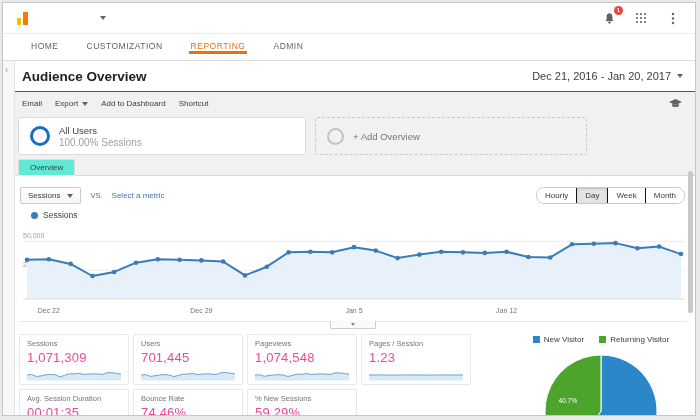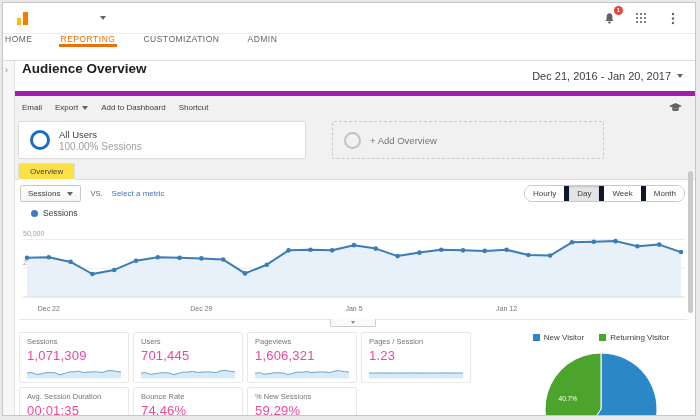--- a/index.html
+++ b/index.html
@@ -11,56 +11,56 @@
   .ga-logo{display:flex;align-items:flex-end;gap:2px;height:14px;}
   .ga-bar1{width:4px;height:7px;background:#fbbc04;}
   .ga-bar2{width:5px;height:13px;background:#f57c00;}
   .caret-down{width:0;height:0;border-left:3px solid transparent;border-right:3px solid transparent;border-top:4px solid #5f6368;display:inline-block;}
   .topbar .acct-caret{margin-left:72px;}
   .topbar-right{margin-left:auto;display:flex;align-items:center;gap:16px;}
   .icon-btn{position:relative;display:flex;align-items:center;justify-content:center;width:16px;height:16px;}
   .badge{position:absolute;top:-4px;right:-6px;background:#e8453c;color:#fff;font-size:6px;line-height:9px;min-width:9px;height:9px;border-radius:5px;text-align:center;font-weight:bold;}
 
   
-  .navbar{height:27px;display:flex;align-items:flex-start;background:#fff;border-bottom:1px solid #ddd;box-sizing:border-box;}
+  .navbar{height:27px;display:flex;align-items:center;background:#fff;border-bottom:1px solid #ddd;padding-left:26px;box-sizing:border-box;}
   .nav-item{font-size:8.5px;letter-spacing:.5px;color:#5f6368;margin-right:24px;display:flex;align-items:center;padding:0 2px;border-bottom:3px solid transparent;box-sizing:border-box;cursor:pointer;}
   .nav-item.active{color:#e8710a;border-bottom-color:#e8710a;}
 
   
   .content{position:relative;height:356px;background:#f1f1f1;padding-left:11px;}
   .side-strip{position:absolute;left:0;top:0;bottom:0;width:11px;background:#f7f7f7;border-right:1px solid #e2e2e2;}
   .side-strip .chev{position:absolute;top:4px;left:2px;font-size:9px;color:#8a8a8a;}
 
-  .title-row{height:30px;background:#fff;display:flex;padding:0 12px 0 8px;border-bottom:5px solid #a21caf;}
+  .title-row{height:30px;background:#fff;display:flex;align-items:center;padding:0 12px 0 8px;border-bottom:1px solid #a21caf;}
   .page-title{font-size:13.5px;font-weight:bold;color:#212121;}
   .date-range{margin-left:auto;font-size:11px;color:#3c4043;display:flex;align-items:center;gap:6px;cursor:pointer;}
 
   .toolbar{height:23px;display:flex;align-items:center;padding:0 12px 0 8px;gap:13px;font-size:8px;color:#3c4043;}
   .tool-item{display:flex;align-items:center;gap:4px;cursor:pointer;}
   .toolbar .cap{margin-left:auto;}
 
-  .segments{height:43px;display:flex;gap:26px;padding:2px 10px 0 4px;box-sizing:border-box;}
+  .segments{height:43px;display:flex;gap:9px;padding:2px 10px 0 4px;box-sizing:border-box;}
   .seg-card{background:#fff;border:1px solid #dcdcdc;border-radius:2px;width:288px;display:flex;align-items:center;padding:0 11px;gap:9px;box-sizing:border-box;height:38px;cursor:pointer;}
   .seg-ring{width:14px;height:14px;border-radius:50%;border:3px solid #1b6ac5;flex:0 0 auto;}
   .seg-title{font-size:9.5px;color:#3c4043;line-height:12px;}
   .seg-sub{font-size:10px;color:#9e9e9e;}
   .seg-add{border:1px dashed #c9c9c9;background:transparent;width:272px;}
   .seg-ring-gray{width:13px;height:13px;border-radius:50%;border:2px solid #c2c2c2;flex:0 0 auto;}
   .seg-add-label{font-size:9.5px;color:#757575;}
 
   .tab-row{height:17px;display:flex;align-items:flex-end;padding-left:4px;}
-  .tab{position:relative;top:1px;z-index:2;background:#fde047;border:1px solid #ddd;border-bottom:1px solid #fff;border-radius:2px 2px 0 0;font-size:8px;color:#3c4043;padding:3px 11px;cursor:pointer;}
-
-  .panel{background:#fff;border-top:1px solid #ddd;height:243px;box-sizing:border-box;padding-top:2px;}
+  .tab{position:relative;top:1px;z-index:2;background:#5eead4;border:1px solid #ddd;border-bottom:1px solid #fff;border-radius:2px 2px 0 0;font-size:8px;color:#3c4043;padding:3px 11px;cursor:pointer;}
+
+  .panel{background:#fff;border-top:1px solid #ddd;height:243px;box-sizing:border-box;padding-top:8px;}
   .controls{display:flex;align-items:center;gap:9px;padding:3px 10px 4px 6px;}
   .metric-select{display:flex;align-items:center;gap:7px;border:1px solid #c9c9c9;border-radius:2px;background:linear-gradient(#fff,#f6f6f6);font-size:8px;color:#3c4043;padding:3px 7px;cursor:pointer;}
   .vs-label{font-size:7.5px;color:#666;}
   .select-metric{font-size:8px;color:#4272b8;cursor:pointer;}
   .granularity{margin-left:auto;display:flex;border:1px solid #c9c9c9;border-radius:8px;overflow:hidden;}
-  .gran-btn{font-size:8px;color:#3c4043;background:#fff;padding:3px 8px;border-left:5px solid #0f172a;cursor:pointer;}
+  .gran-btn{font-size:8px;color:#3c4043;background:#fff;padding:3px 8px;border-left:1px solid #0f172a;cursor:pointer;}
   .gran-btn:first-child{border-left:none;}
   .gran-btn.active{background:#e4e4e4;box-shadow:inset 0 1px 2px rgba(0,0,0,.15);}
 
   .legend-row{display:flex;align-items:center;gap:5px;padding:2px 0 1px 17px;font-size:8.5px;color:#3c4043;}
   .legend-dot{width:7px;height:7px;border-radius:50%;background:#3b7cb8;}
 
   .chart-wrap{padding-left:3px;}
   .axis-rule{position:relative;border-top:1px solid #e6e6e6;margin:0 8px 0 5px;height:9px;}
   .handle{position:absolute;left:50%;transform:translateX(-50%);top:-1px;width:44px;height:7px;background:#fafafa;border:1px solid #ccc;border-top:none;border-radius:0 0 2px 2px;display:flex;align-items:center;justify-content:center;cursor:pointer;}
   .handle .caret-down{border-left-width:2.5px;border-right-width:2.5px;border-top-width:3px;border-top-color:#888;}
@@ -124,22 +124,22 @@
               <circle cx="2" cy="6.5" r="1.2"></circle>
               <circle cx="2" cy="11" r="1.2"></circle>
             </g>
         </svg>
       </div>
     </div>
   </div>
 
   <div class="navbar">
     <div class="nav-item">HOME</div>
+    <div class="nav-item">CUSTOMIZATION</div>
     <div class="nav-item active">REPORTING</div>
-    <div class="nav-item">CUSTOMIZATION</div>
     <div class="nav-item">ADMIN</div>
   </div>
 
   <div class="content">
     <div class="side-strip">
       <span class="chev">›</span>
     </div>
 
     <div class="title-row">
       <span class="page-title">Audience Overview</span>
@@ -270,21 +270,21 @@
             <div class="m-card">
               <div class="m-label">Users</div>
               <div class="m-value">701,445</div>
               <svg class="spark" viewBox="0 0 100 14" preserveAspectRatio="none">
                   <path d="M0,13.5 L0.0,8.0 L5.0,7.6 L10.0,9.4 L15.0,8.7 L20.0,8.0 L25.0,7.6 L30.0,8.0 L35.0,9.6 L40.0,8.4 L45.0,7.1 L50.0,7.1 L55.0,6.4 L60.0,7.5 L65.0,7.1 L70.0,6.9 L75.0,7.1 L80.0,7.6 L85.0,5.7 L90.0,5.5 L95.0,6.2 L100.0,6.9 L100,13.5 Z" fill="#d9eaf7"></path>
                   <path d="M0.0,8.0 L5.0,7.6 L10.0,9.4 L15.0,8.7 L20.0,8.0 L25.0,7.6 L30.0,8.0 L35.0,9.6 L40.0,8.4 L45.0,7.1 L50.0,7.1 L55.0,6.4 L60.0,7.5 L65.0,7.1 L70.0,6.9 L75.0,7.1 L80.0,7.6 L85.0,5.7 L90.0,5.5 L95.0,6.2 L100.0,6.9" fill="none" stroke="#6ba3cc" stroke-width="1" vector-effect="non-scaling-stroke"></path>
                 </svg>
             </div>
             <div class="m-card">
               <div class="m-label">Pageviews</div>
-              <div class="m-value">1,606,321</div>
+              <div class="m-value">1,074,548</div>
               <svg class="spark" viewBox="0 0 100 14" preserveAspectRatio="none">
                   <path d="M0,13.5 L0.0,8.2 L5.0,7.7 L10.0,9.3 L15.0,8.5 L20.0,8.0 L25.0,7.7 L30.0,8.0 L35.0,9.5 L40.0,8.3 L45.0,7.1 L50.0,7.3 L55.0,6.6 L60.0,7.5 L65.0,7.1 L70.0,6.9 L75.0,7.1 L80.0,7.5 L85.0,6.0 L90.0,5.8 L95.0,6.6 L100.0,7.1 L100,13.5 Z" fill="#d9eaf7"></path>
                   <path d="M0.0,8.2 L5.0,7.7 L10.0,9.3 L15.0,8.5 L20.0,8.0 L25.0,7.7 L30.0,8.0 L35.0,9.5 L40.0,8.3 L45.0,7.1 L50.0,7.3 L55.0,6.6 L60.0,7.5 L65.0,7.1 L70.0,6.9 L75.0,7.1 L80.0,7.5 L85.0,6.0 L90.0,5.8 L95.0,6.6 L100.0,7.1" fill="none" stroke="#6ba3cc" stroke-width="1" vector-effect="non-scaling-stroke"></path>
                 </svg>
             </div>
             <div class="m-card">
               <div class="m-label">Pages / Session</div>
               <div class="m-value">1.23</div>
               <svg class="spark" viewBox="0 0 100 14" preserveAspectRatio="none">
                   <path d="M0,13.5 L0.0,8.0 L5.0,8.0 L10.0,7.9 L15.0,8.0 L20.0,8.0 L25.0,8.1 L30.0,8.0 L35.0,8.0 L40.0,8.0 L45.0,7.9 L50.0,8.0 L55.0,8.0 L60.0,8.0 L65.0,8.1 L70.0,8.0 L75.0,8.0 L80.0,7.9 L85.0,8.0 L90.0,8.0 L95.0,8.0 L100.0,8.0 L100,13.5 Z" fill="#d9eaf7"></path>

